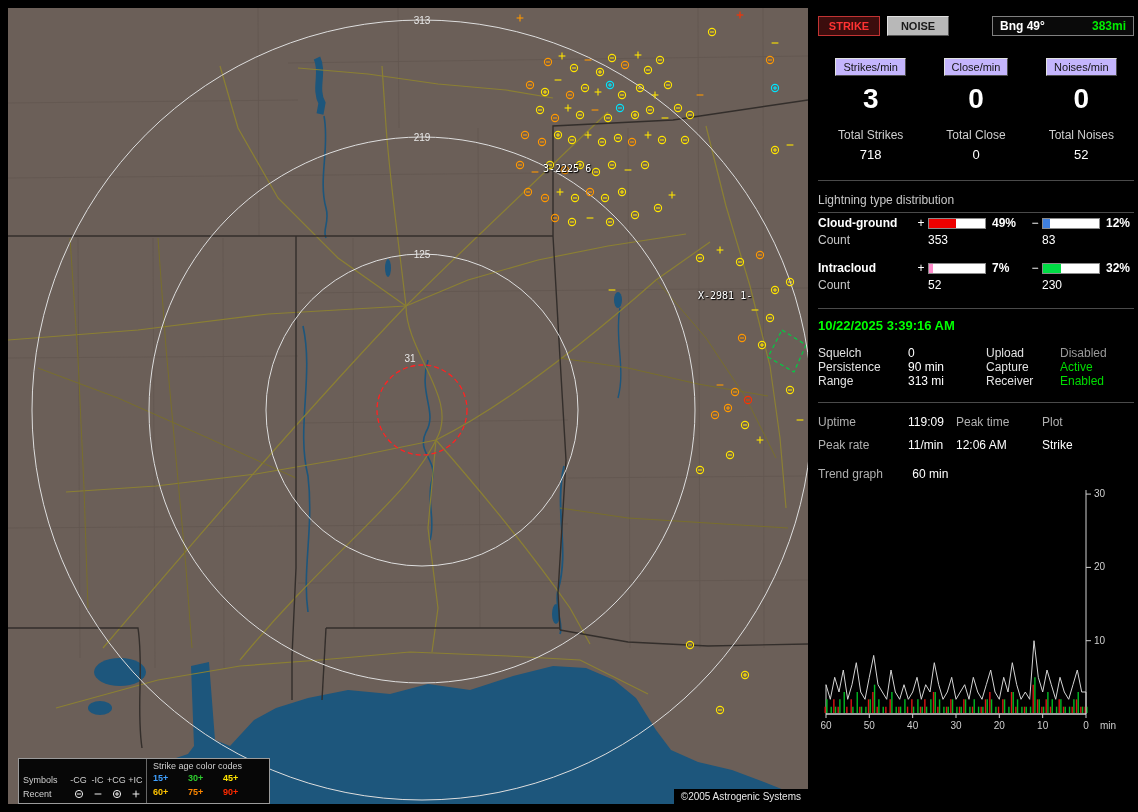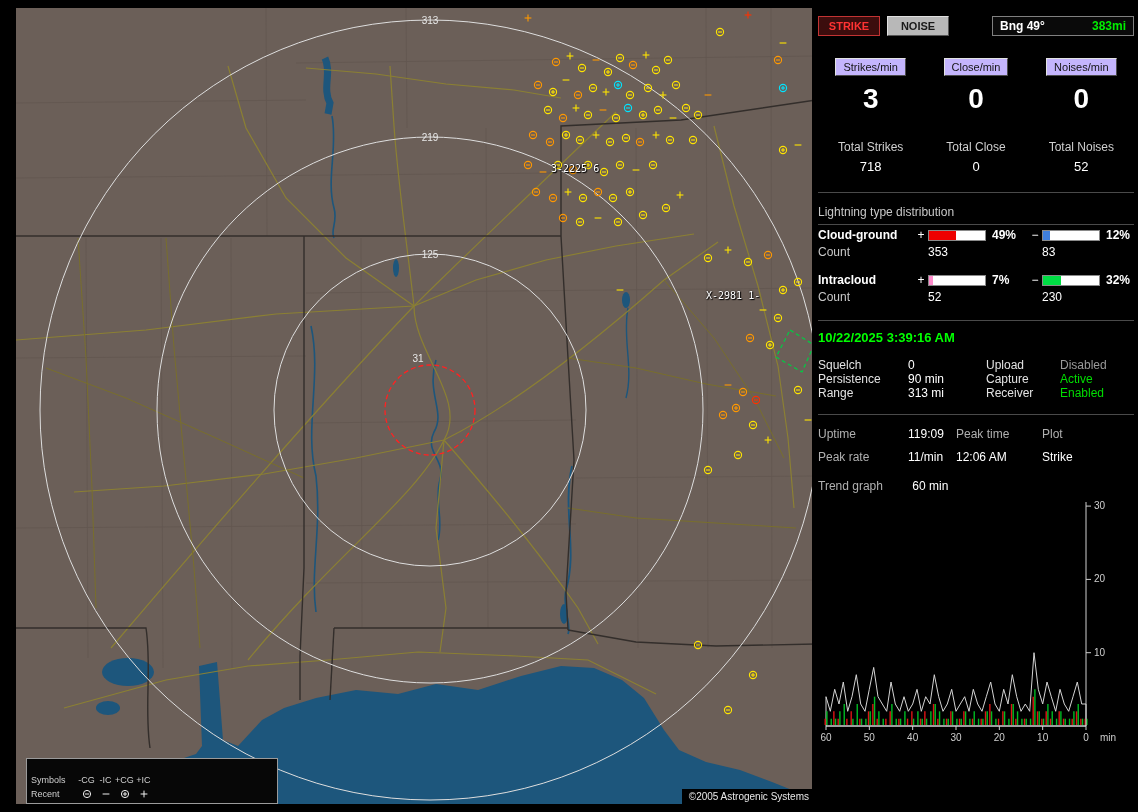--- a/index.html
+++ b/index.html
@@ -1,20 +1,20 @@
 <!DOCTYPE html>
 <html><head>
 <meta charset="utf-8">
 <style>
   * { margin:0; padding:0; box-sizing:border-box; }
   html,body { background:#000; font-family:"Liberation Sans", sans-serif; }
   #app { position:relative; width:1138px; height:812px; background:#000; overflow:hidden; }
 
   
-  #map { position:absolute; left:16px; top:8px; width:800px; height:796px; background:#6b5f58; overflow:hidden; }
+  #map { position:absolute; left:8px; top:8px; width:800px; height:796px; background:#6b5f58; overflow:hidden; }
   #map-svg { display:block; }
   .cell-label { position:absolute; color:#fff; font-size:10px; font-family:"DejaVu Sans Mono", monospace;
                 text-shadow:1px 1px 1px #000, 0 0 2px #000; white-space:pre; }
   #copyright { position:absolute; right:0; bottom:0; background:#000; color:#e8e8e8; font-size:10px; padding:2px 7px; }
 
   
   #legend { position:absolute; left:10px; top:750px; width:252px; height:46px; background:#070707;
             border:1px solid #9a9a9a; display:flex; font-size:9px; color:#cfcfcf; }
   .leg-left { display:grid; grid-template-columns:46px 19px 19px 19px 19px; grid-auto-rows:14px;
               padding:2px 1px 0 4px; align-items:center;margin-top:12px; }
@@ -37,21 +37,21 @@
              display:flex; justify-content:space-between; align-items:center; padding:0 7px; }
   .bng-box .bng { color:#fff; font-weight:bold; font-size:12px; }
   .bng-box .dist { color:#00ee00; font-weight:bold; font-size:12px; }
 
   .rates { margin-top:22px; display:flex; }
   .rate-col { flex:1; text-align:center; }
   .chip { display:inline-block; background:#c4b5fd; color:#141414; border:1px solid #e3e3e3;
           border-bottom-color:#4c4c4c; border-right-color:#4c4c4c; font-size:11px; padding:2px 7px; }
   .big { display:block; margin-top:7px; font-size:28px; font-weight:bold; color:#fff; }
 
-  .totals { margin-top:25px; display:flex;align-items:center; }
+  .totals { margin-top:13px; display:flex;align-items:center; }
   .tot-col { flex:1; text-align:center; }
   .tot-label { color:#cfcfcf; font-size:12px; }
   .tot-val { display:block; margin-top:5px; color:#fff; font-size:13px; }
 
   .dist-title { margin-top:18px; padding-bottom:5px; border-top:1px solid #4a4a4a; padding-top:12px;
                 border-bottom:1px solid #4a4a4a; color:#c8c8c8; }
   .dist-grid { display:grid; grid-template-columns:96px 14px 58px 42px 14px 58px auto; align-items:center; }
   .dist-grid { margin-top:3px; }
   .dlabel { font-weight:bold; color:#fff; }
   .sign { color:#fff; text-align:center; }
@@ -654,20 +654,33 @@
             </svg>
           </span>
         <span class="sym">
             <svg width="16" height="12" viewBox="-8 -6 16 12">
               <g>
                 <line x1="-3.4" y1="0" x2="3.4" y2="0" stroke="#ffb400" stroke-width="1"></line>
                 <line x1="0" y1="-3.4" x2="0" y2="3.4" stroke="#ffb400" stroke-width="1"></line>
               </g>
             </svg>
           </span>
+      </div>
+      <div class="leg-right">
+        <div>Strike age color codes</div>
+        <div class="ages-row">
+          <span style="color: rgb(63, 160, 255);">15+</span>
+          <span style="color: rgb(46, 204, 46);">30+</span>
+          <span style="color: rgb(255, 228, 0);">45+</span>
+        </div>
+        <div class="ages-row">
+          <span style="color: rgb(255, 196, 0);">60+</span>
+          <span style="color: rgb(255, 136, 0);">75+</span>
+          <span style="color: rgb(255, 42, 0);">90+</span>
+        </div>
       </div>
     </div>
 
     <div id="copyright">©2005 Astrogenic Systems</div>
   </div>
 
   <div id="sidebar">
 
     <div class="sb-top">
       <button class="btn-strike">STRIKE</button>

